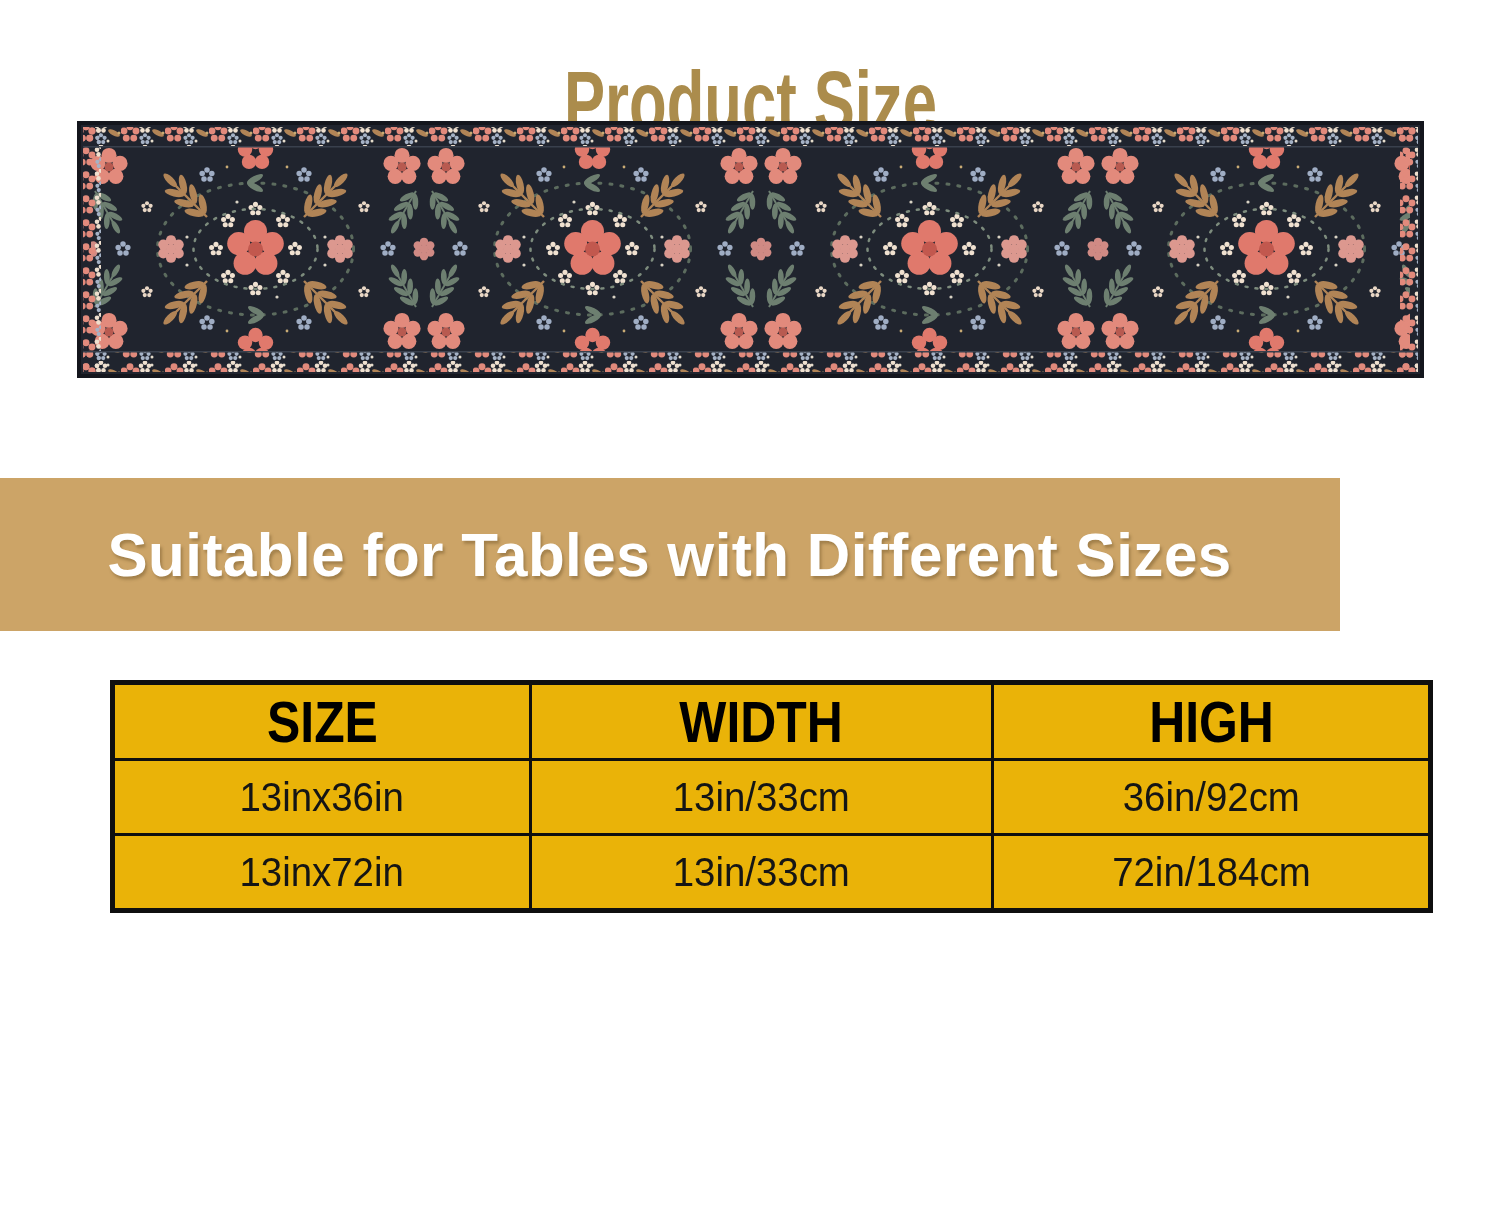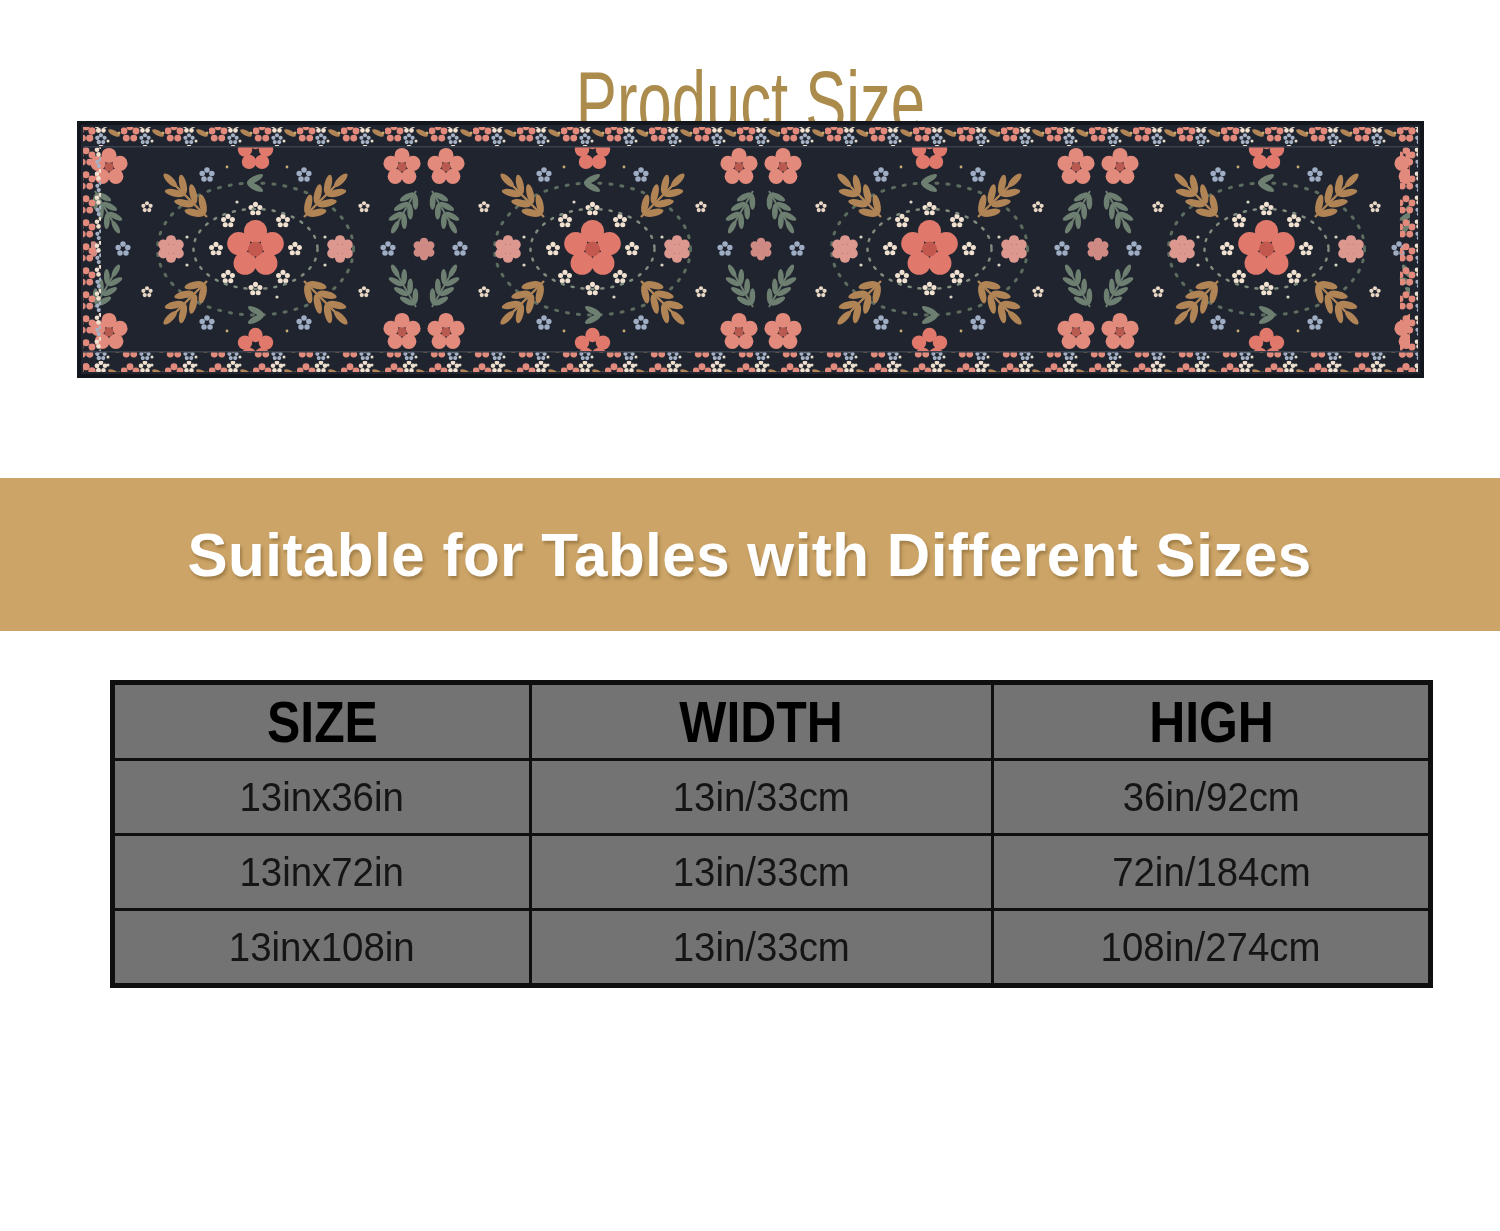--- a/index.html
+++ b/index.html
@@ -5,44 +5,44 @@
   html,body{margin:0;padding:0;}
   body{
     width:1500px;height:1231px;background:#ffffff;position:relative;
     font-family:"Liberation Sans", sans-serif;overflow:hidden;
   }
   .page{position:absolute;inset:0;}
 
   
   .title{
     position:absolute;top:-4px;left:0;width:100%;text-align:center;
-    font-weight:normal;font-size:88px;line-height:94px;color:#ab8c4c;
+    font-weight:bold;font-size:88px;line-height:94px;color:#ab8c4c;
     white-space:nowrap;
   }
   .cond-title{display:inline-block;transform:scaleX(.70);transform-origin:50% 50%;}
 
   
   .runner{position:absolute;left:77px;top:121px;width:1347px;height:257px;}
   .runner svg{display:block;width:100%;height:100%;}
 
   
   .banner{
-    position:absolute;left:0;top:478px;width:1500px;height:153px;
+    position:absolute;left:0;top:478px;width:1340px;height:153px;
     background:#cca467;display:flex;align-items:center;justify-content:center;
   }
   .banner-text{
     font-weight:bold;font-size:62px;color:#ffffff;letter-spacing:.5px;
     text-shadow:2px 3px 3px rgba(110,85,40,.45);white-space:nowrap;
     display:inline-block;transform:scaleX(.97);
   }
 
   
   .size-table{
     position:absolute;left:110px;top:680px;border-collapse:collapse;
-    table-layout:fixed;background:#737373;border:5px solid #0f0f0f;
+    table-layout:fixed;background:#eab308;border:5px solid #0f0f0f;
   }
   .size-table th,.size-table td{
     border:3px solid #0f0f0f;text-align:center;vertical-align:middle;padding:0;
   }
   .size-table th{height:73px;font-size:58px;color:#000;font-weight:bold;}
   .size-table td{height:72px;font-size:40px;font-weight:400;color:#151515;}
   .cond-head{display:inline-block;transform:scaleX(.86);transform-origin:50% 50%;}
   .cell-text{display:inline-block;transform:scaleX(.96);}
 </style>
 </head>
@@ -205,21 +205,16 @@
       <tr>
         <td><span class="cell-text">13inx36in</span></td>
         <td><span class="cell-text">13in/33cm</span></td>
         <td><span class="cell-text">36in/92cm</span></td>
       </tr>
       <tr>
         <td><span class="cell-text">13inx72in</span></td>
         <td><span class="cell-text">13in/33cm</span></td>
         <td><span class="cell-text">72in/184cm</span></td>
       </tr>
-      <tr>
-        <td><span class="cell-text">13inx108in</span></td>
-        <td><span class="cell-text">13in/33cm</span></td>
-        <td><span class="cell-text">108in/274cm</span></td>
-      </tr>
     </tbody>
   </table>
 
 </div>
 
 </body></html>

